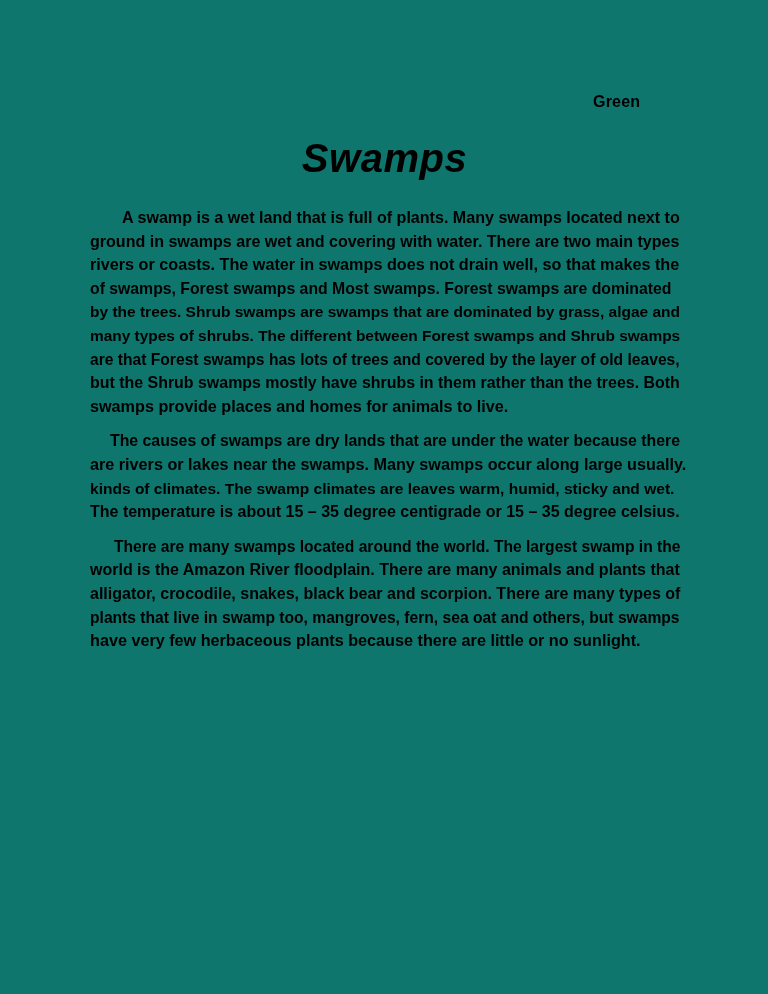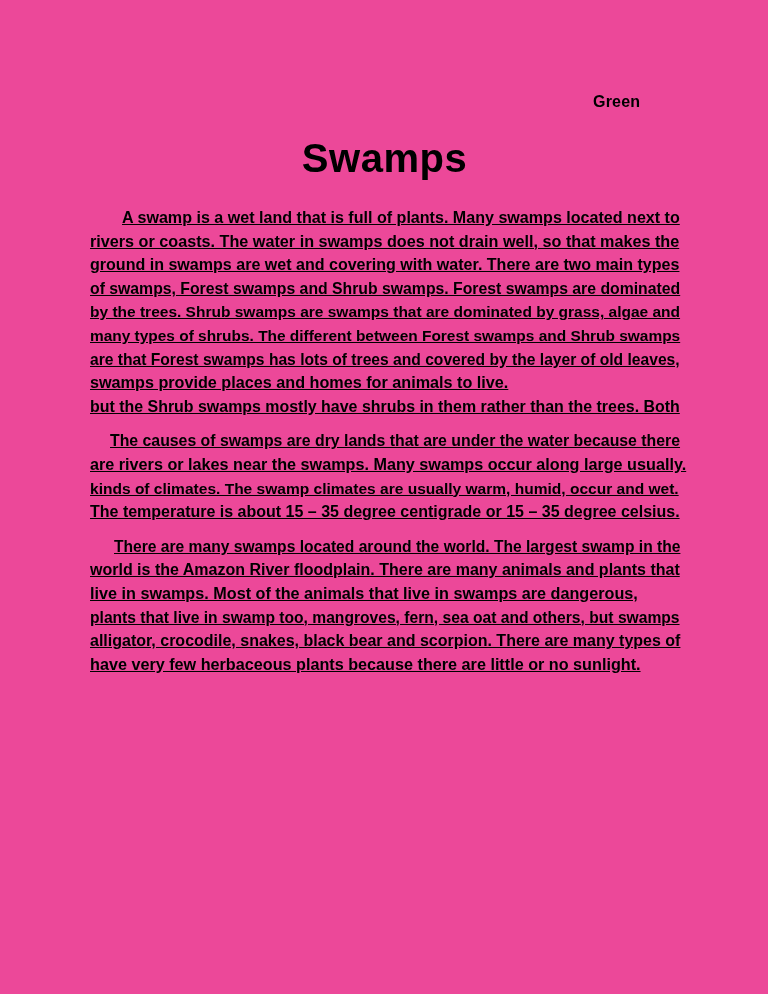--- a/index.html
+++ b/index.html
@@ -14,21 +14,21 @@
       overflow: hidden;
       font-family: "Liberation Sans", "DejaVu Sans", sans-serif;
       color: #000000;
     }
     .page {
       position: absolute;
       left: 0;
       top: 0;
       width: 768px;
       height: 994px;
-      background: #ec4899;
+      background: #0f766e;
     }
     .author {
       position: absolute;
       left: 593px;
       top: 93px;
       font-size: 16px;
       font-weight: bold;
       letter-spacing: 0.2px;
     }
     .title {
@@ -38,69 +38,68 @@
       top: 136px;
       text-align: center;
       font-size: 40px;
       font-weight: bold;
       letter-spacing: 0.5px;
       padding-left: 0px;
     }
     .title span {
       display: inline-block;
       margin-left: 1px;
+      font-style: italic;
     }
     .body {
       position: absolute;
       left: 90px;
       top: 206px;
       width: 590px;
     }
     .para {
       font-size: 16.2px;
       font-weight: bold;
       line-height: 23.6px;
       margin: 0 8px 11px 0;
       white-space: normal;
-      text-decoration: underline;
     }
     .line {
       display: block;
       white-space: nowrap;
     }
   </style>
 </head>
 <body>
 
 <div class="page">
   <div class="author">Green</div>
   <div class="title"><span>Swamps</span></div>
 
   <div class="body">
     <div class="para">
       <span class="line" style="padding-left: 32px; font-size: 16.0847px;">A swamp is a wet land that is full of plants. Many swamps located next to</span>
+      <span class="line" style="font-size: 16.0639px;">ground in swamps are wet and covering with water. There are two main types</span>
       <span class="line">rivers or coasts. The water in swamps does not drain well, so that makes the</span>
-      <span class="line" style="font-size: 16.0639px;">ground in swamps are wet and covering with water. There are two main types</span>
-      <span class="line" style="font-size: 15.7983px;">of swamps, Forest swamps and Shrub swamps. Forest swamps are dominated</span>
+      <span class="line" style="font-size: 15.7983px;">of swamps, Forest swamps and Most swamps. Forest swamps are dominated</span>
       <span class="line" style="font-size: 15.5162px; text-align: right;">by the trees. Shrub swamps are swamps that are dominated by grass, algae and</span>
       <span class="line" style="font-size: 15.441px;">many types of shrubs. The different between Forest swamps and Shrub swamps</span>
       <span class="line" style="font-size: 15.6432px;">are that Forest swamps has lots of trees and covered by the layer of old leaves,</span>
+      <span class="line" style="font-size: 15.9566px;">but the Shrub swamps mostly have shrubs in them rather than the trees. Both</span>
       <span class="line">swamps provide places and homes for animals to live.</span>
-      <span class="line" style="font-size: 15.9566px;">but the Shrub swamps mostly have shrubs in them rather than the trees. Both</span>
     </div>
 
     <div class="para">
       <span class="line" style="padding-left: 20px; font-size: 15.8388px;">The causes of swamps are dry lands that are under the water because there</span>
       <span class="line">are rivers or lakes near the swamps. Many swamps occur along large usually.</span>
-      <span class="line" style="font-size: 15.5415px;">kinds of climates. The swamp climates are usually warm, humid, occur and wet.</span>
+      <span class="line" style="font-size: 15.5415px;">kinds of climates. The swamp climates are leaves warm, humid, sticky and wet.</span>
       <span class="line" style="font-size: 16.0101px;">The temperature is about 15 – 35 degree centigrade or 15 – 35 degree celsius.</span>
     </div>
 
     <div class="para">
       <span class="line" style="padding-left: 24px; font-size: 15.6204px;">There are many swamps located around the world. The largest swamp in the</span>
       <span class="line" style="font-size: 16px;">world is the Amazon River floodplain. There are many animals and plants that</span>
-      <span class="line">live in swamps. Most of the animals that live in swamps are dangerous,</span>
+      <span class="line" style="font-size: 16.0101px;">alligator, crocodile, snakes, black bear and scorpion. There are many types of</span>
       <span class="line" style="font-size: 15.6432px;">plants that live in swamp too, mangroves, fern, sea oat and others, but swamps</span>
-      <span class="line" style="font-size: 16.0101px;">alligator, crocodile, snakes, black bear and scorpion. There are many types of</span>
       <span class="line">have very few herbaceous plants because there are little or no sunlight.</span>
     </div>
   </div>
 </div>
 
 </body></html>

